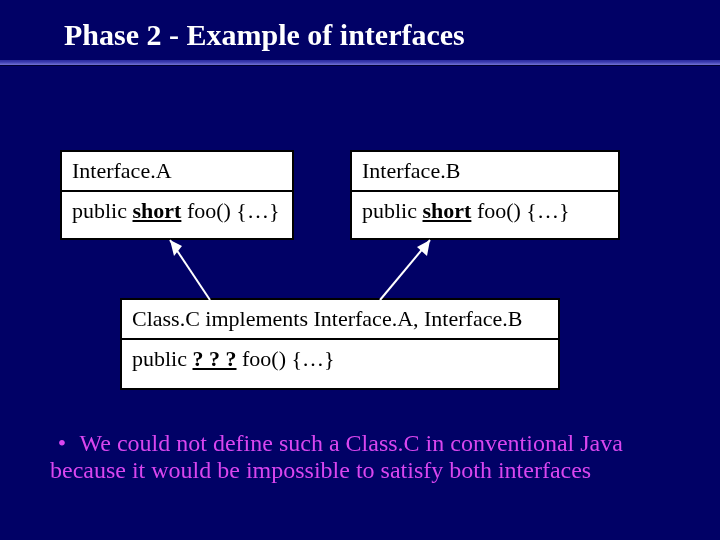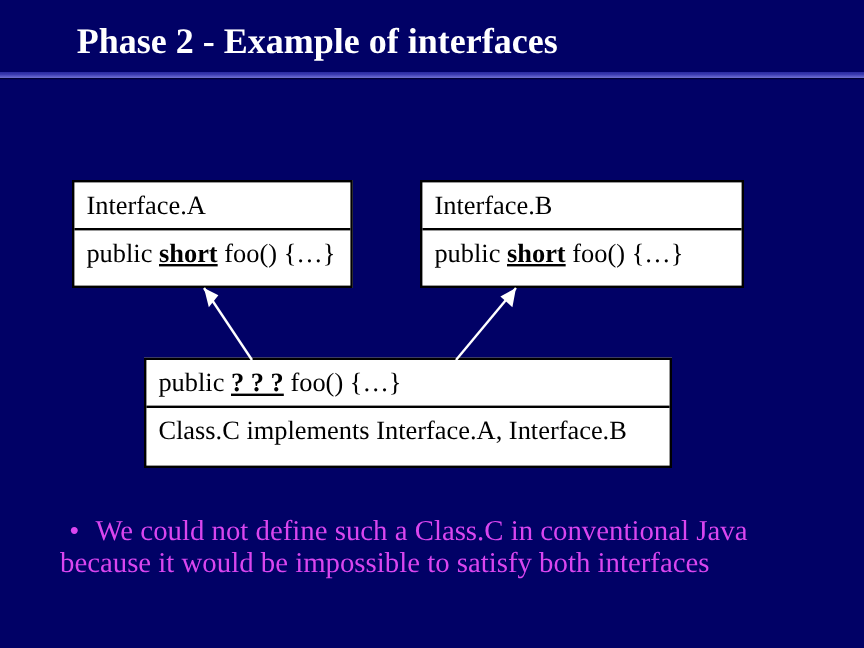--- a/index.html
+++ b/index.html
@@ -79,24 +79,24 @@
 </div>
 
 <div class="box box-b">
   <div class="box-row">Interface.B</div>
   <div class="box-row">
     <span>public </span><span class="b u">short</span><span> foo() {…}</span>
   </div>
 </div>
 
 <div class="box box-c">
+  <div class="box-row">Class.C implements Interface.A, Interface.B</div>
   <div class="box-row">
     <span>public </span><span class="b u">? ? ?</span><span> foo() {…}</span>
   </div>
-  <div class="box-row">Class.C implements Interface.A, Interface.B</div>
 </div>
 
 <svg class="arrows">
   <line x1="210" y1="300" x2="170" y2="240" stroke="#fff" stroke-width="2"></line>
   <polygon points="170,240 182,246 174,256" fill="#fff"></polygon>
   <line x1="380" y1="300" x2="430" y2="240" stroke="#fff" stroke-width="2"></line>
   <polygon points="430,240 427,256 417,247" fill="#fff"></polygon>
 </svg>
 
 <div class="bullet">

